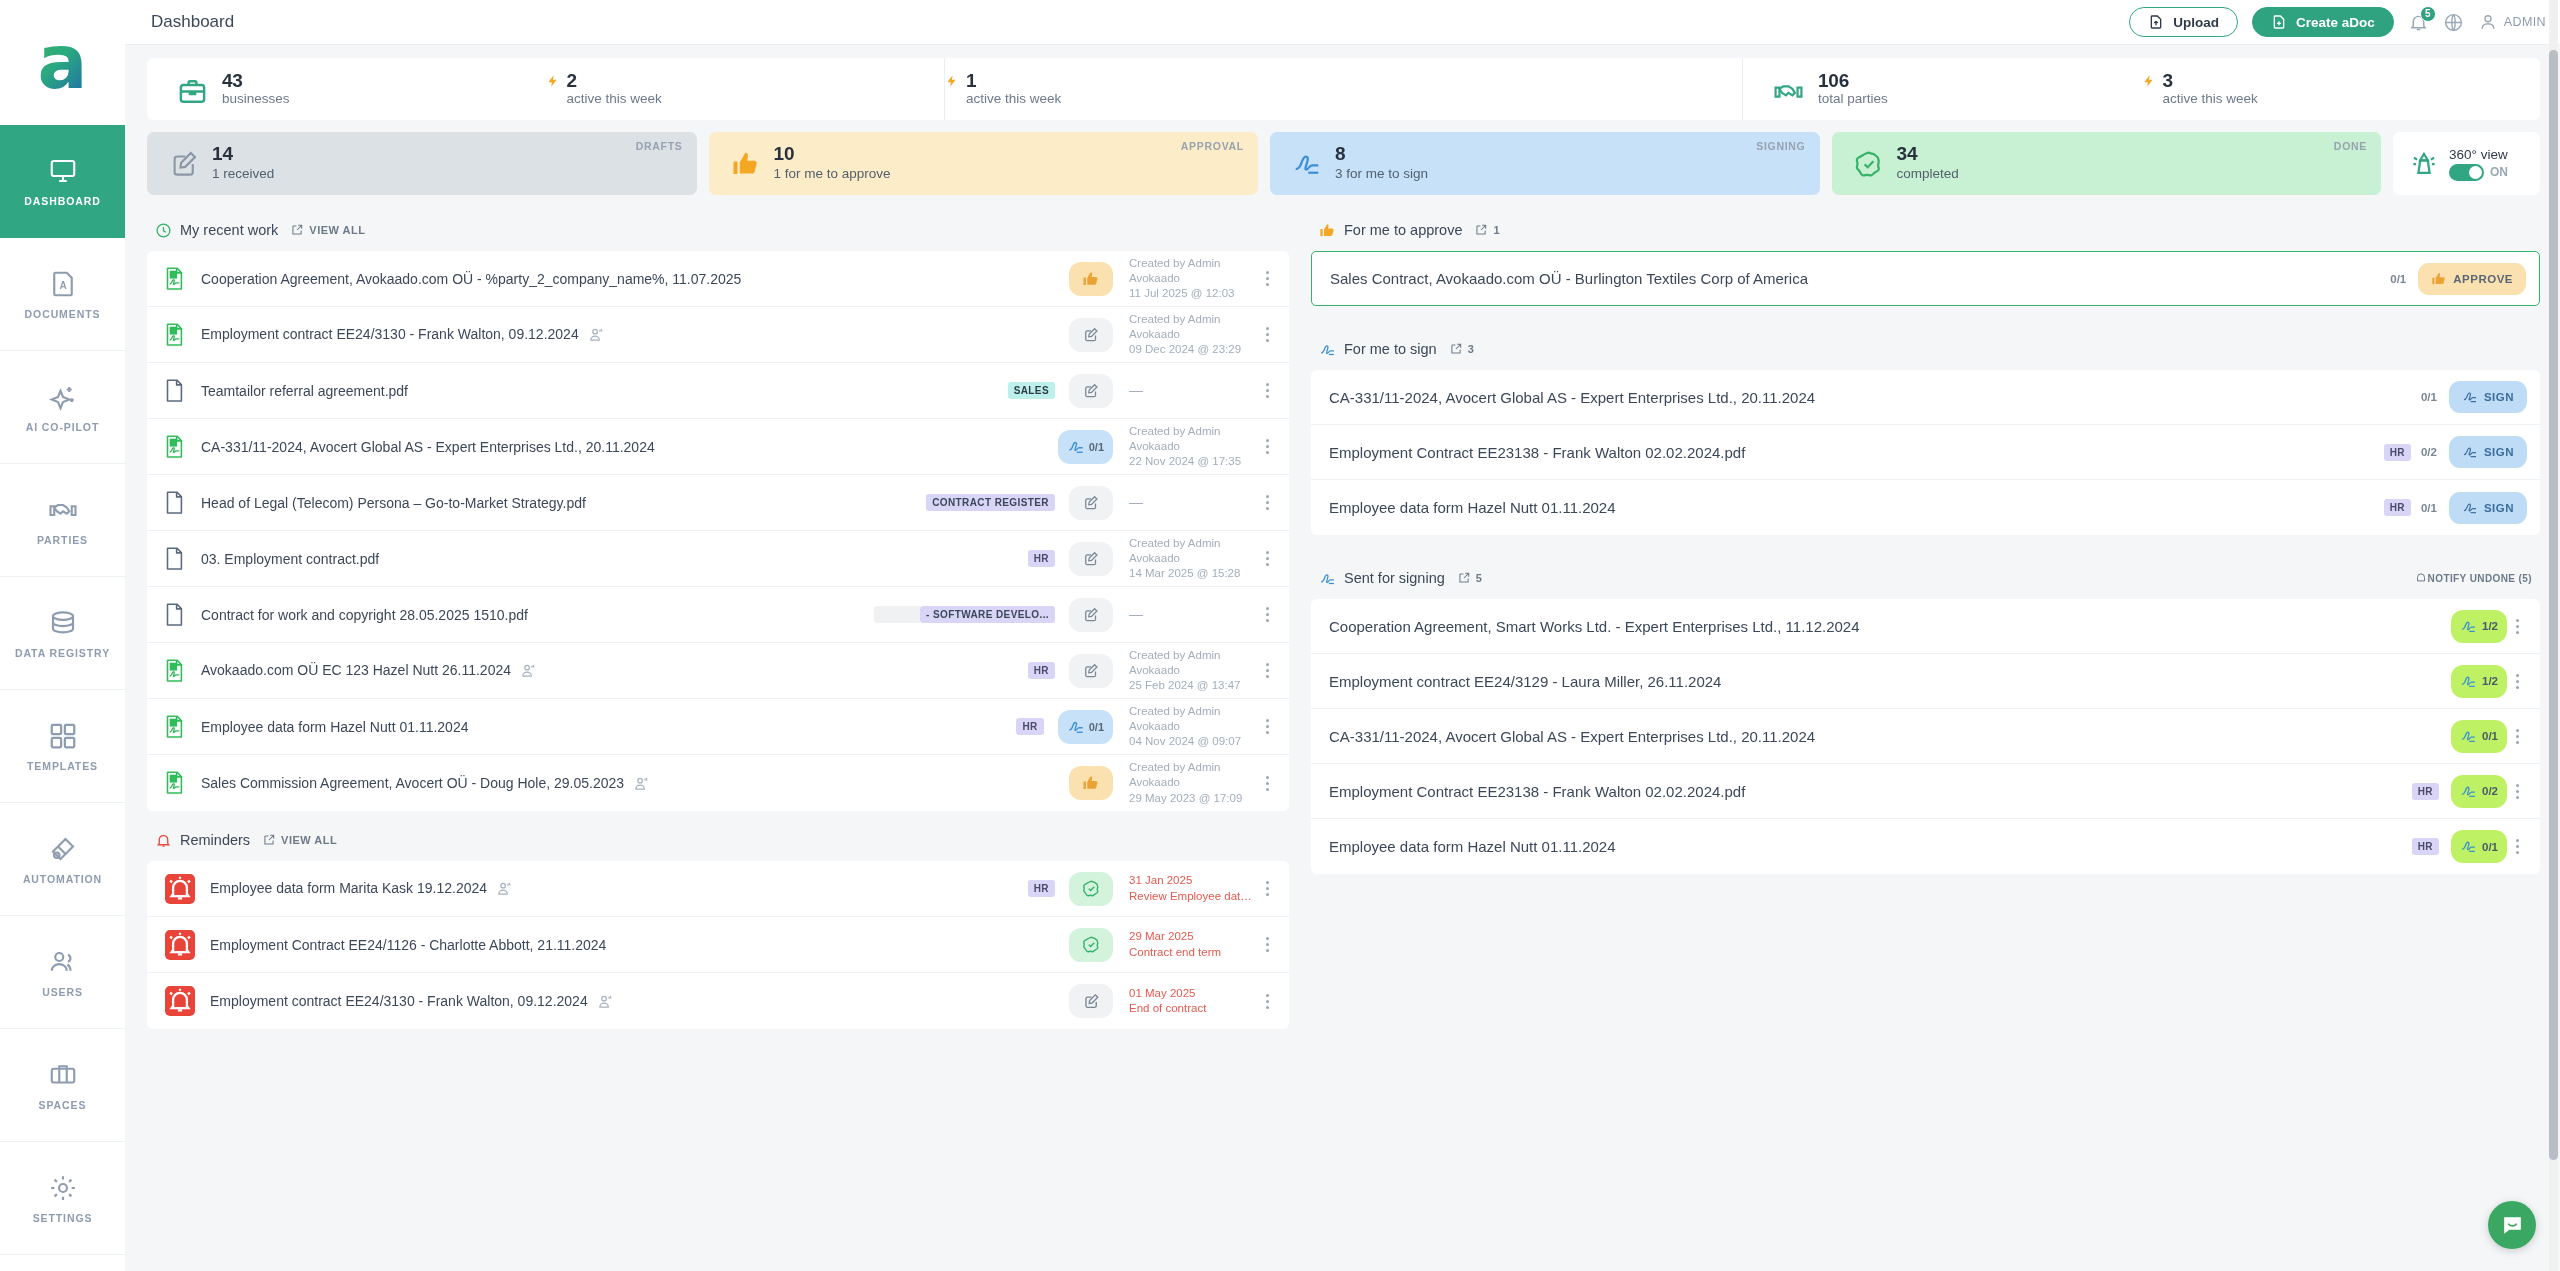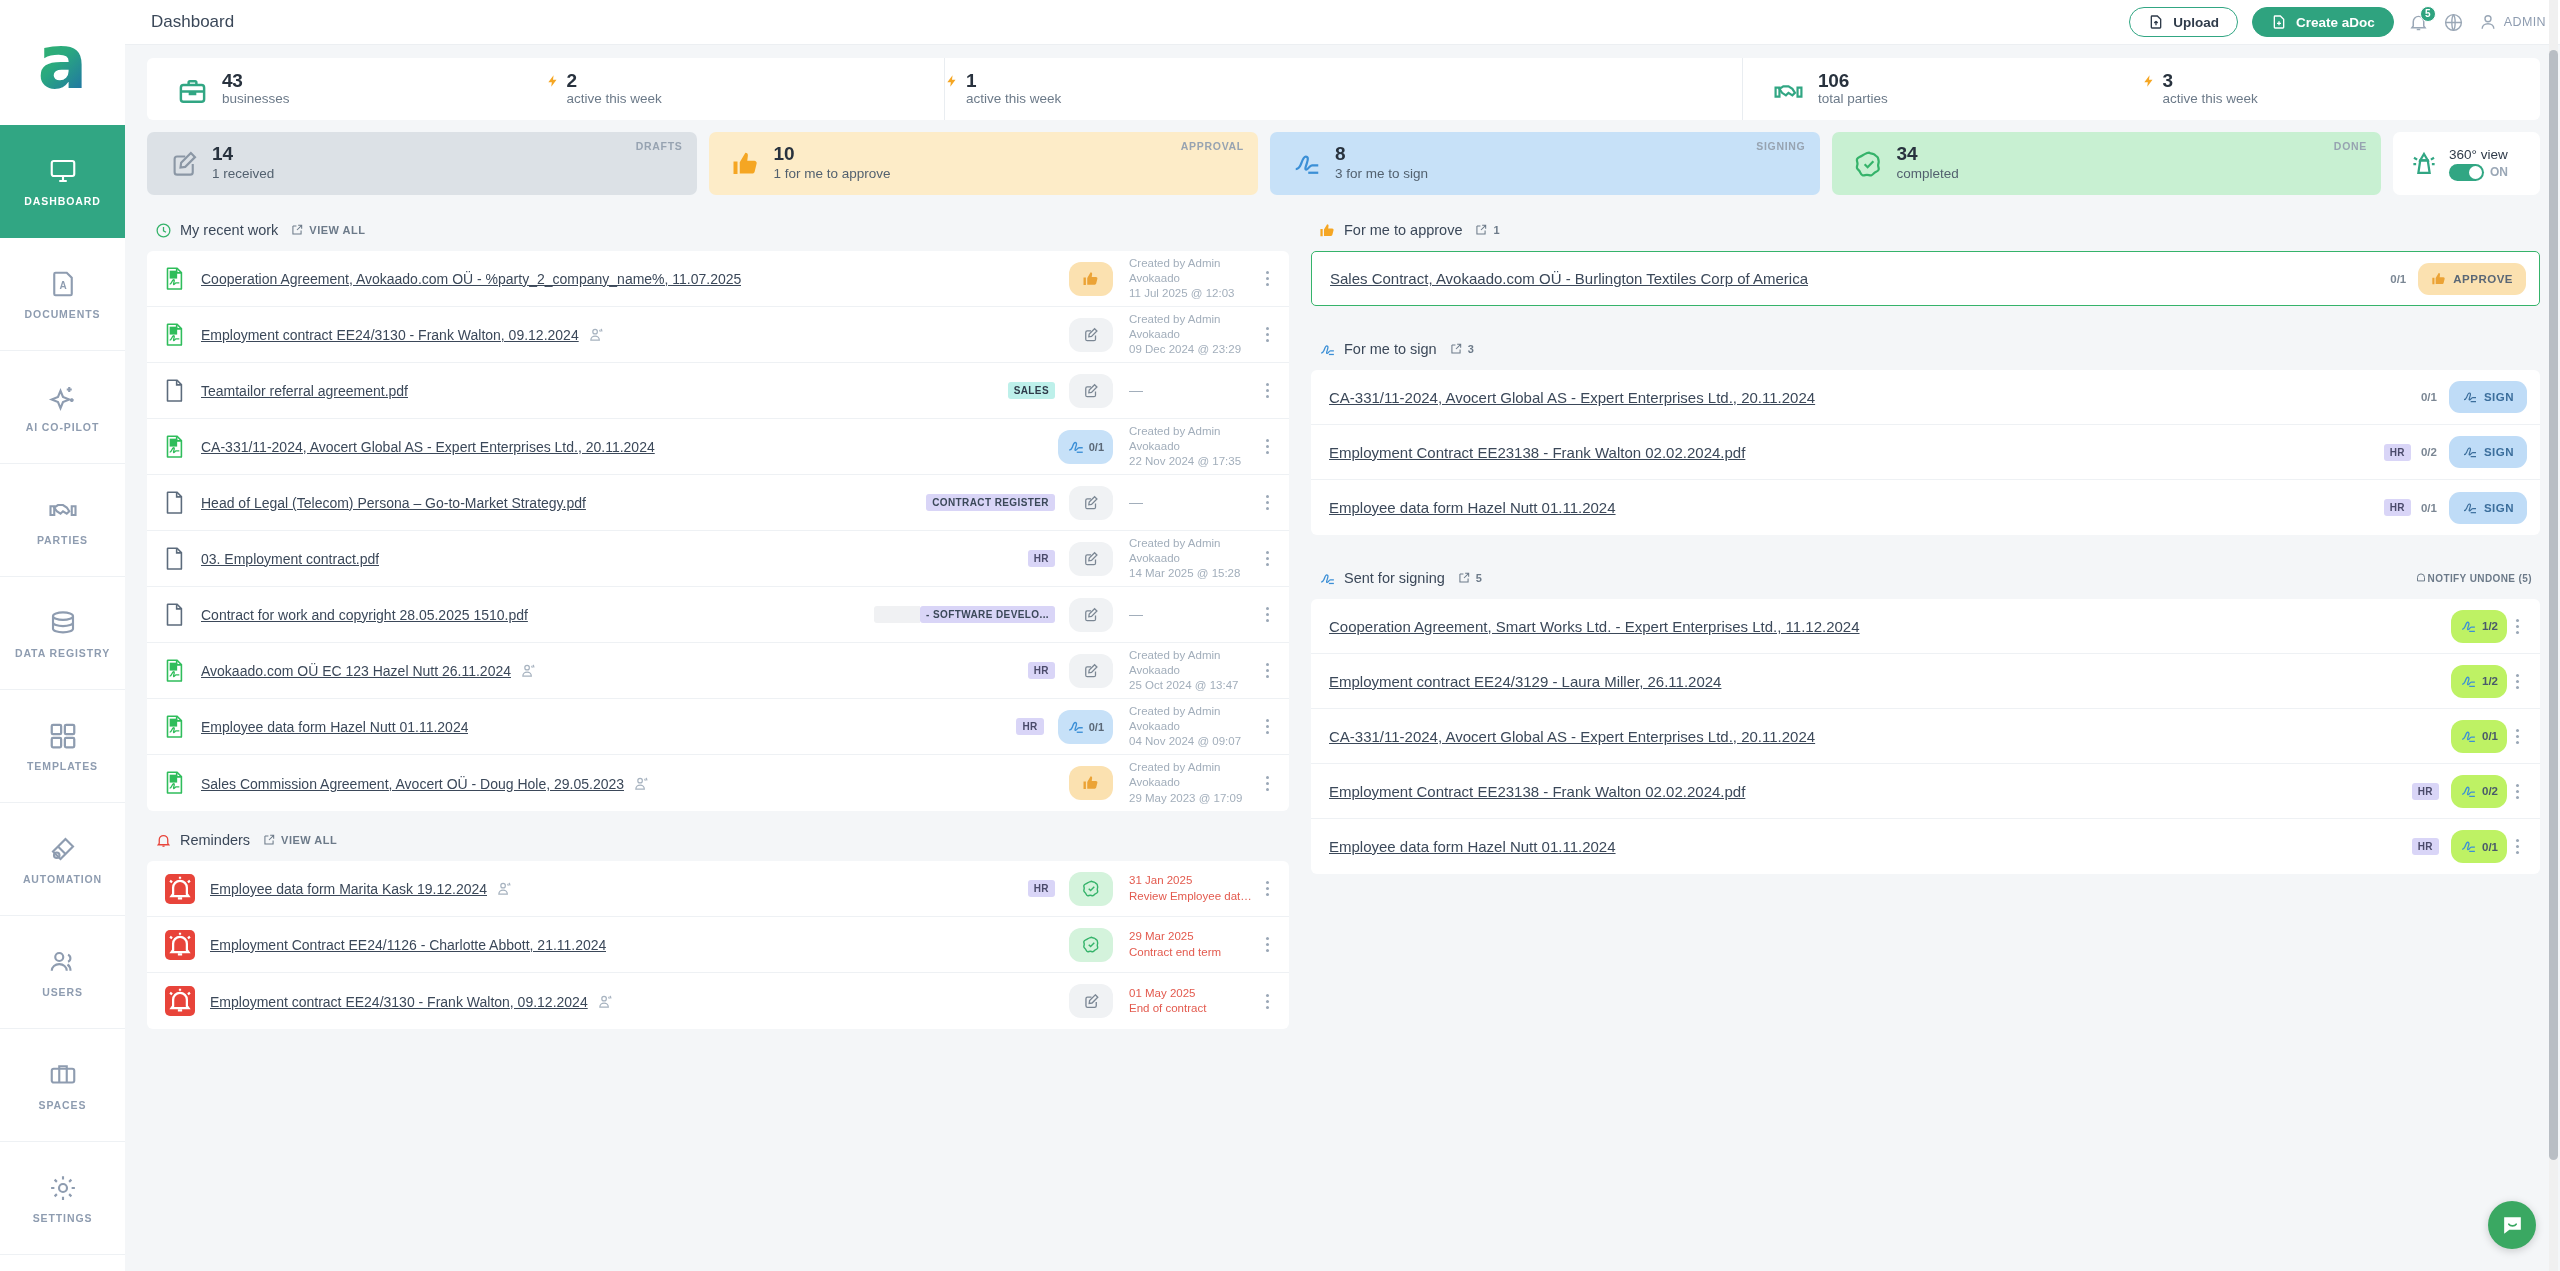--- a/index.html
+++ b/index.html
@@ -129,21 +129,21 @@
 
   .list { background:#fff; border-radius:6px; overflow:hidden; }
   .row {
     display:flex; align-items:center; height:56px; border-bottom:1px solid #eef1f4;
     padding: 0 12px 0 18px; cursor:pointer;
   }
   .row:last-child { border-bottom:none; }
   .row .fico { width:20px; height:24px; flex:0 0 20px; margin-right:16px; }
   .row .title { font-size:14px; color:#3b4859; white-space:nowrap; overflow:hidden; text-overflow:ellipsis; }
   .row .ppl { width:17px; height:17px; margin-left:9px; flex:0 0 17px; color:#a6b2bf; }
-  .title-wrap { display:flex; align-items:flex-end; min-width:0; flex:1;text-decoration:underline; }
+  .title-wrap { display:flex; align-items:flex-start; min-width:0; flex:1; }
   .tag {
     font-size:10px; font-weight:700; letter-spacing:.4px; padding:3px 6px; border-radius:3px;
     margin-left:10px; white-space:nowrap; flex:0 0 auto;
   }
   .tag-hr { background:#d9d5f7; color:#4a4a6a; }
   .tag-sales { background:#bdf0ea; color:#2f3b4a; }
   .tag-cr { background:#d9d5f7; color:#3b4859; }
   .tag-sw { background:#d9d5f7; color:#3b4859; }
   .tag-blank { background:#f0f1f3; color:transparent; min-width:46px; margin-left:10px; border-radius:3px 0 0 3px; }
 
@@ -697,21 +697,21 @@
                   <span style="width:18px;height:18px;display:inline-flex;color:#7b8794">
                     <svg viewBox="0 0 24 24" fill="none" stroke="currentColor" stroke-width="1.7">
                       <path d="M18 12.5v5a2 2 0 0 1-2 2H7a2 2 0 0 1-2-2V8.5a2 2 0 0 1 2-2h5"></path>
                       <path d="M16.8 3.6 19.9 6.7 12.7 13.9l-3.6.5.5-3.6z"></path>
                     </svg>
                   </span>
                 </span>
                 <div class="meta">
                   <div class="ln">Created by Admin</div>
                   <div class="ln">Avokaado</div>
-                  <div class="ln">25 Oct 2024 @ 13:47</div>
+                  <div class="ln">25 Feb 2024 @ 13:47</div>
                 </div>
                 <span class="kebab kebab-col">
                   <span></span>
                   <span></span>
                   <span></span>
                 </span>
               </div>
               <div class="row">
                 <span class="fico"><svg viewBox="0 0 24 28" fill="none">
                     <path d="M3.5 1.5h11l5.2 5.2V26a.5.5 0 0 1-.5.5H3.5a.5.5 0 0 1-.5-.5V2a.5.5 0 0 1 .5-.5z" fill="#fff" stroke="#2fbd5b" stroke-width="1.9"></path>

